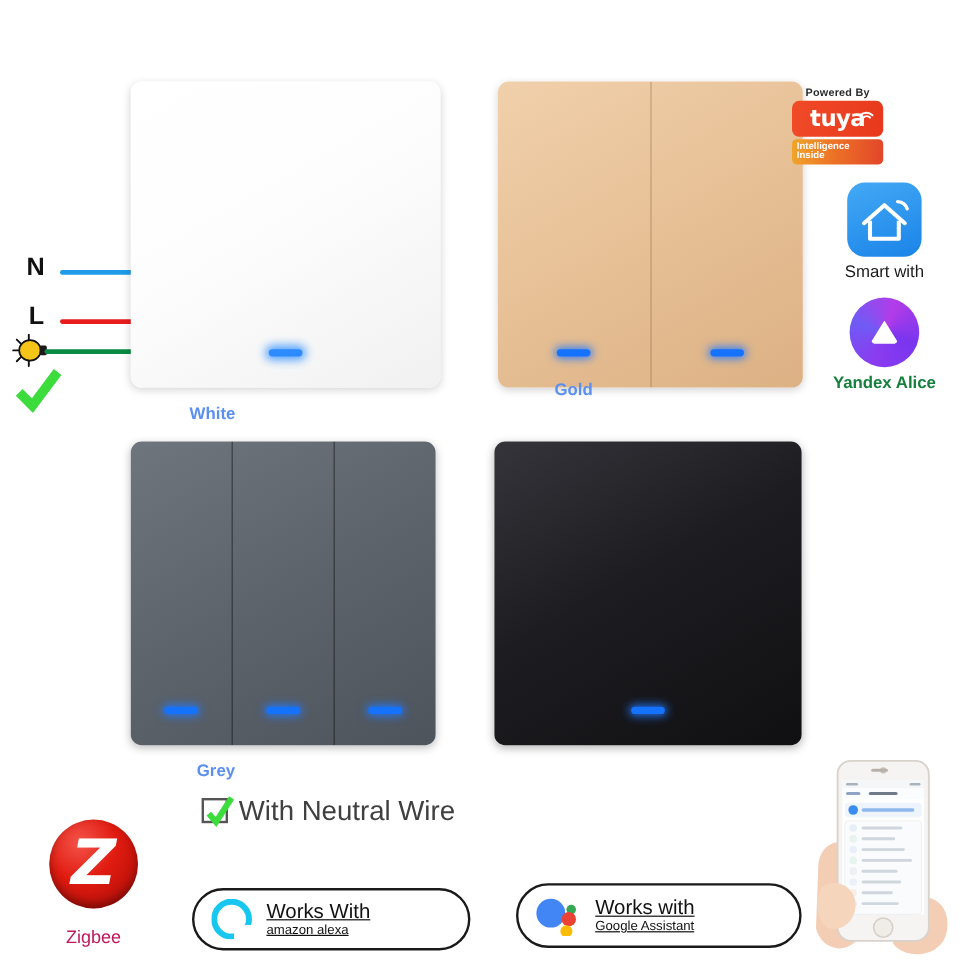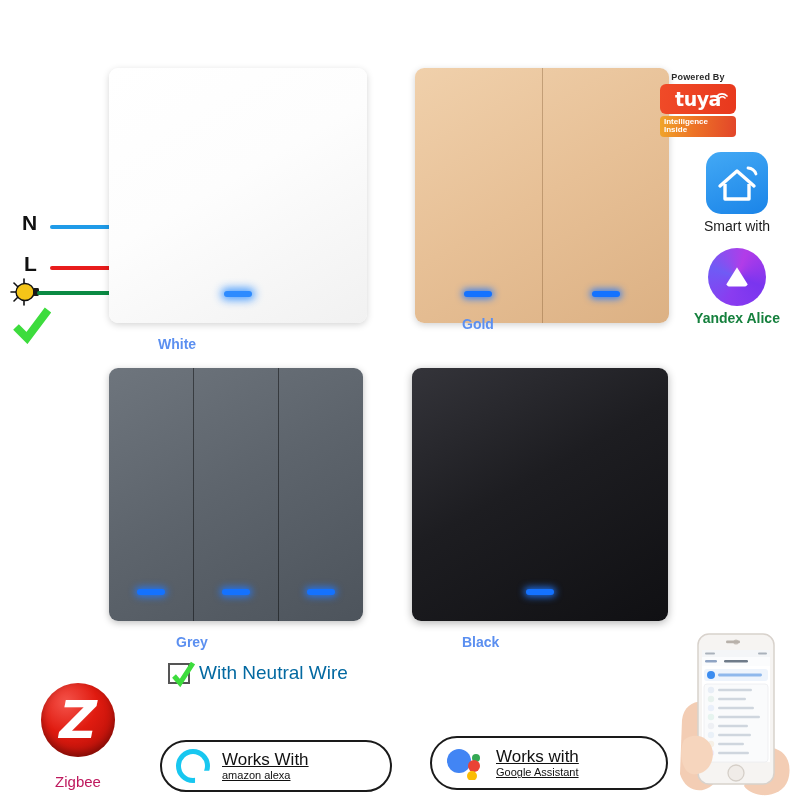--- a/index.html
+++ b/index.html
@@ -148,21 +148,21 @@
   
   .neutral-row { position: absolute; display: flex; align-items: center; }
   .cbox {
     width: 22px; height: 21px;
     border: 2px solid #555;
     position: relative;
     margin-right: 9px;
     flex: none;
   }
   .cbox svg { position: absolute; left: 1px; top: -4px; }
-  .neutral-main { font-size: 19px; color: #0369a1; }
+  .neutral-main { font-size: 23px; color: #404040; }
   .neutral-small { font-size: 12px; color: #444; }
 
   
   .zig-wrap { position: absolute; width: 100px; text-align: center; }
   .zig-circle {
     width: 74px; height: 74px; margin: 0 auto;
     border-radius: 50%;
     background: radial-gradient(circle at 34% 26%, #f4534a 0%, #e01b10 42%, #a80c06 100%);
     position: relative;
     box-shadow: inset 0 -4px 8px rgba(0,0,0,0.35);
@@ -269,28 +269,27 @@
     <div class="gang">
       <span class="led"></span>
     </div>
     <div class="gang">
       <span class="led"></span>
     </div>
     <div class="gang">
       <span class="led"></span>
     </div>
   </div>
-  <div class="color-label" style="left:176px;top:634px;">Grey</div>
+  <div class="color-label" style="left:164px;top:634px;">Grey</div>
 
   <div class="switch sw-black" style="left:412px;top:368px;width:256px;height:253px;">
     <div class="gang">
       <span class="led"></span>
     </div>
   </div>
-  <div class="color-label" style="left:462px;top:634px;">Black</div>
 
   <div class="tuya-wrap" style="left:660px;top:72px;">
     <div class="tuya-powered">Powered By</div>
     <div class="tuya-main">
       <span class="tuya-word">tuya</span>
       <svg width="13" height="13" viewBox="0 0 13 13" style="position:absolute;right:7px;top:4px;">
         <path d="M1 8 A7 7 0 0 1 11 8" stroke="#fff" stroke-width="1.7" fill="none" stroke-linecap="round"></path>
         <path d="M3.5 10 A4 4 0 0 1 9 10" stroke="#fff" stroke-width="1.7" fill="none" stroke-linecap="round"></path>
       </svg>
     </div>

